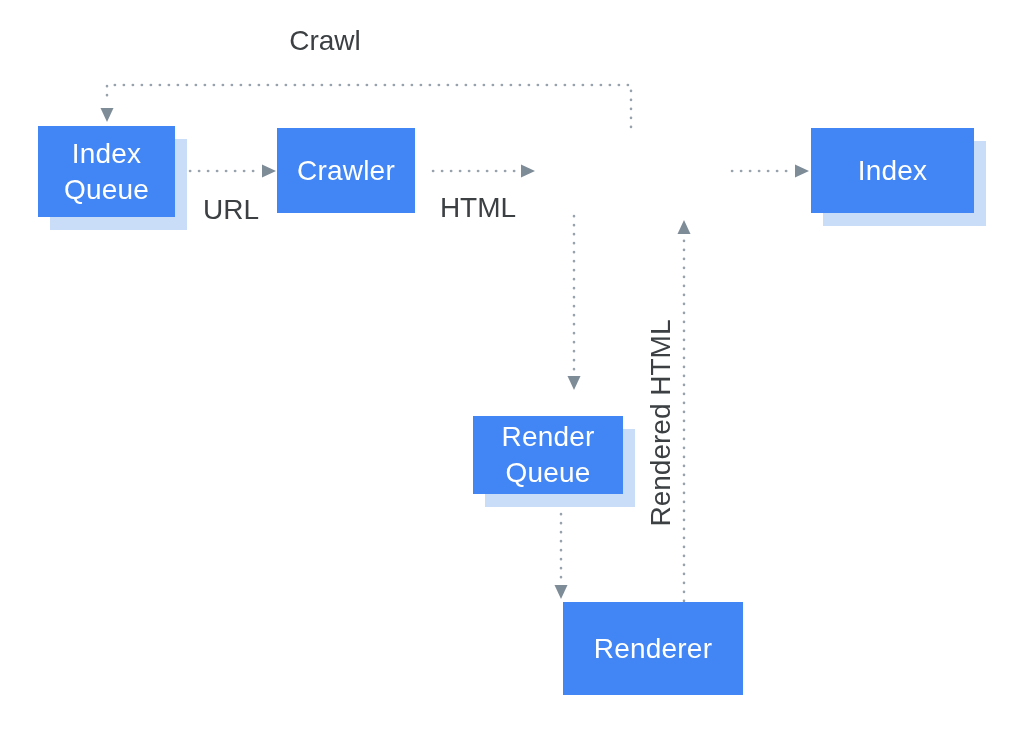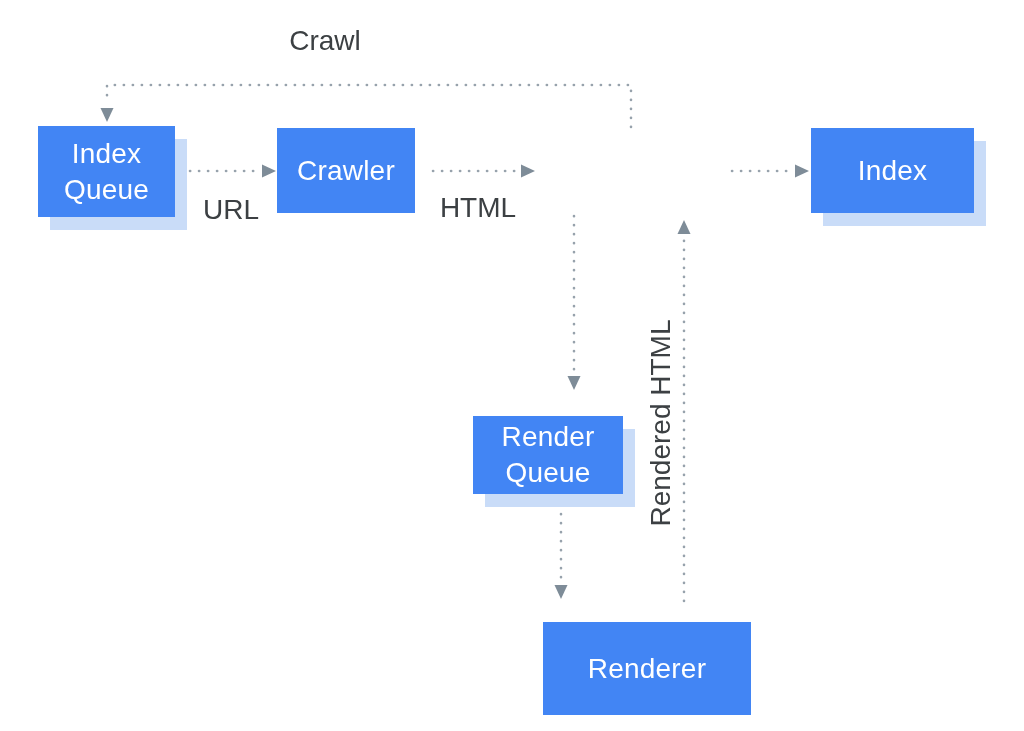--- a/index.html
+++ b/index.html
@@ -97,21 +97,21 @@
 
 
   <div class="node has-shadow" style="left:811px; top:128px; width:163px; height:85px;text-align:center;">
     <span>Index</span>
   </div>
 
   <div class="node has-shadow" style="left:473px; top:392px; width:150px; height:78px;margin-top:24px;">
     <span>Render Queue</span>
   </div>
 
-  <div class="node" style="left:543px; top:602px; width:208px; height:93px;margin-top:20px;">
+  <div class="node" style="left:563px; top:602px; width:180px; height:93px;">
     <span>Renderer</span>
   </div>
 
   <div class="edge-label" style="left:325px; top:41px;">Crawl</div>
 
   <div class="edge-label" style="left:231px; top:210px;text-align:center;">URL</div>
 
   <div class="edge-label" style="left:478px; top:208px;">HTML</div>
 
   <div class="edge-label vertical" style="left:661px; top:423px;">Rendered HTML</div>

